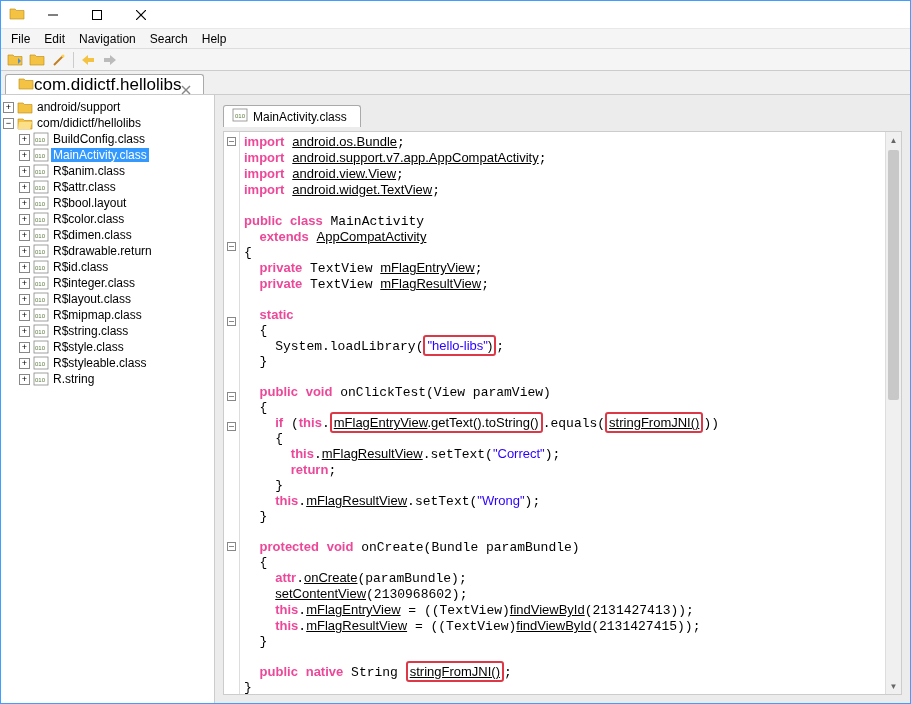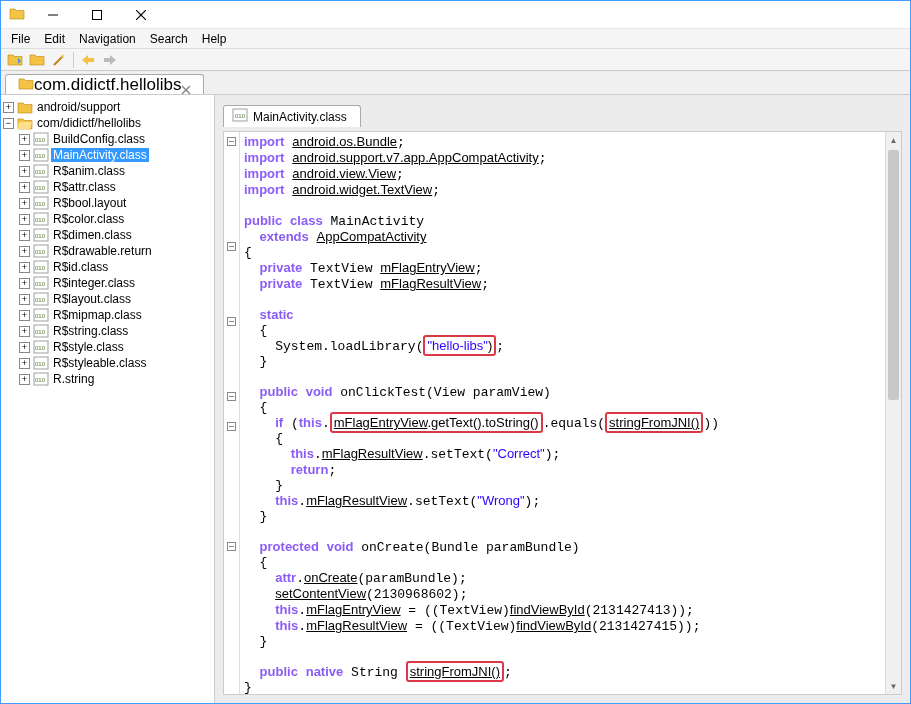--- a/index.html
+++ b/index.html
@@ -28,21 +28,21 @@
 .trow .ficon { width: 16px; height: 14px; margin-right: 2px; display: inline-flex; align-items: center; justify-content: center; }
 .trow .lbl { padding: 0 2px; }
 .trow.sel .lbl { background: #3399ff; color: #fff; }
 .main { flex: 1; display: flex; flex-direction: column; background: #ececec; padding: 8px; gap: 4px; }
 .edtabstrip { height: 24px; display: flex; align-items: flex-end; }
 .edtab { height: 22px; display: flex; align-items: center; padding: 0 8px; gap: 5px; background: #fff; border: 1px solid #aaa; border-bottom: none; border-radius: 3px 3px 0 0; font-family: SimSun, monospace; font-size: 12px; }
 .editor-wrap { flex: 1; display: flex; background: #fff; border: 1px solid #ccc; overflow: hidden; }
 .gutter { width: 16px; background: #fff; border-right: 1px solid #ddd; font-family: monospace; font-size: 11px; color: #888; padding-top: 2px; }
 .gline { height: 15px; display: flex; align-items: center; justify-content: center; cursor: pointer; }
 .code { flex: 1; font-family: Consolas, "Courier New", monospace; font-size: 13px; line-height: 15px; padding: 2px 4px; overflow: auto; white-space: pre; }
-.kw { color: #8b5cf6; font-weight: bold; }
+.kw { color: #ec4899; font-weight: bold; }
 .str { color: #2a00ff; }
 .uline { text-decoration: underline; }
 .redbox { border: 2px solid #dc3848; border-radius: 3px; padding: 1px 2px; }
 .scrollbar { width: 16px; background: #f0f0f0; border-left: 1px solid #ddd; position: relative; }
 .sthumb { position: absolute; left: 2px; right: 2px; top: 18px; height: 250px; background: #c8c8c8; border-radius: 2px; }
 .sarrow { height: 16px; display: flex; align-items: center; justify-content: center; cursor: pointer; color: #666; font-size: 8px; }
 .sarrow.bot { position: absolute; bottom: 0; left: 0; right: 0; }
 svg.foldericon { width: 16px; height: 13px; }
 </style>
 </head>

